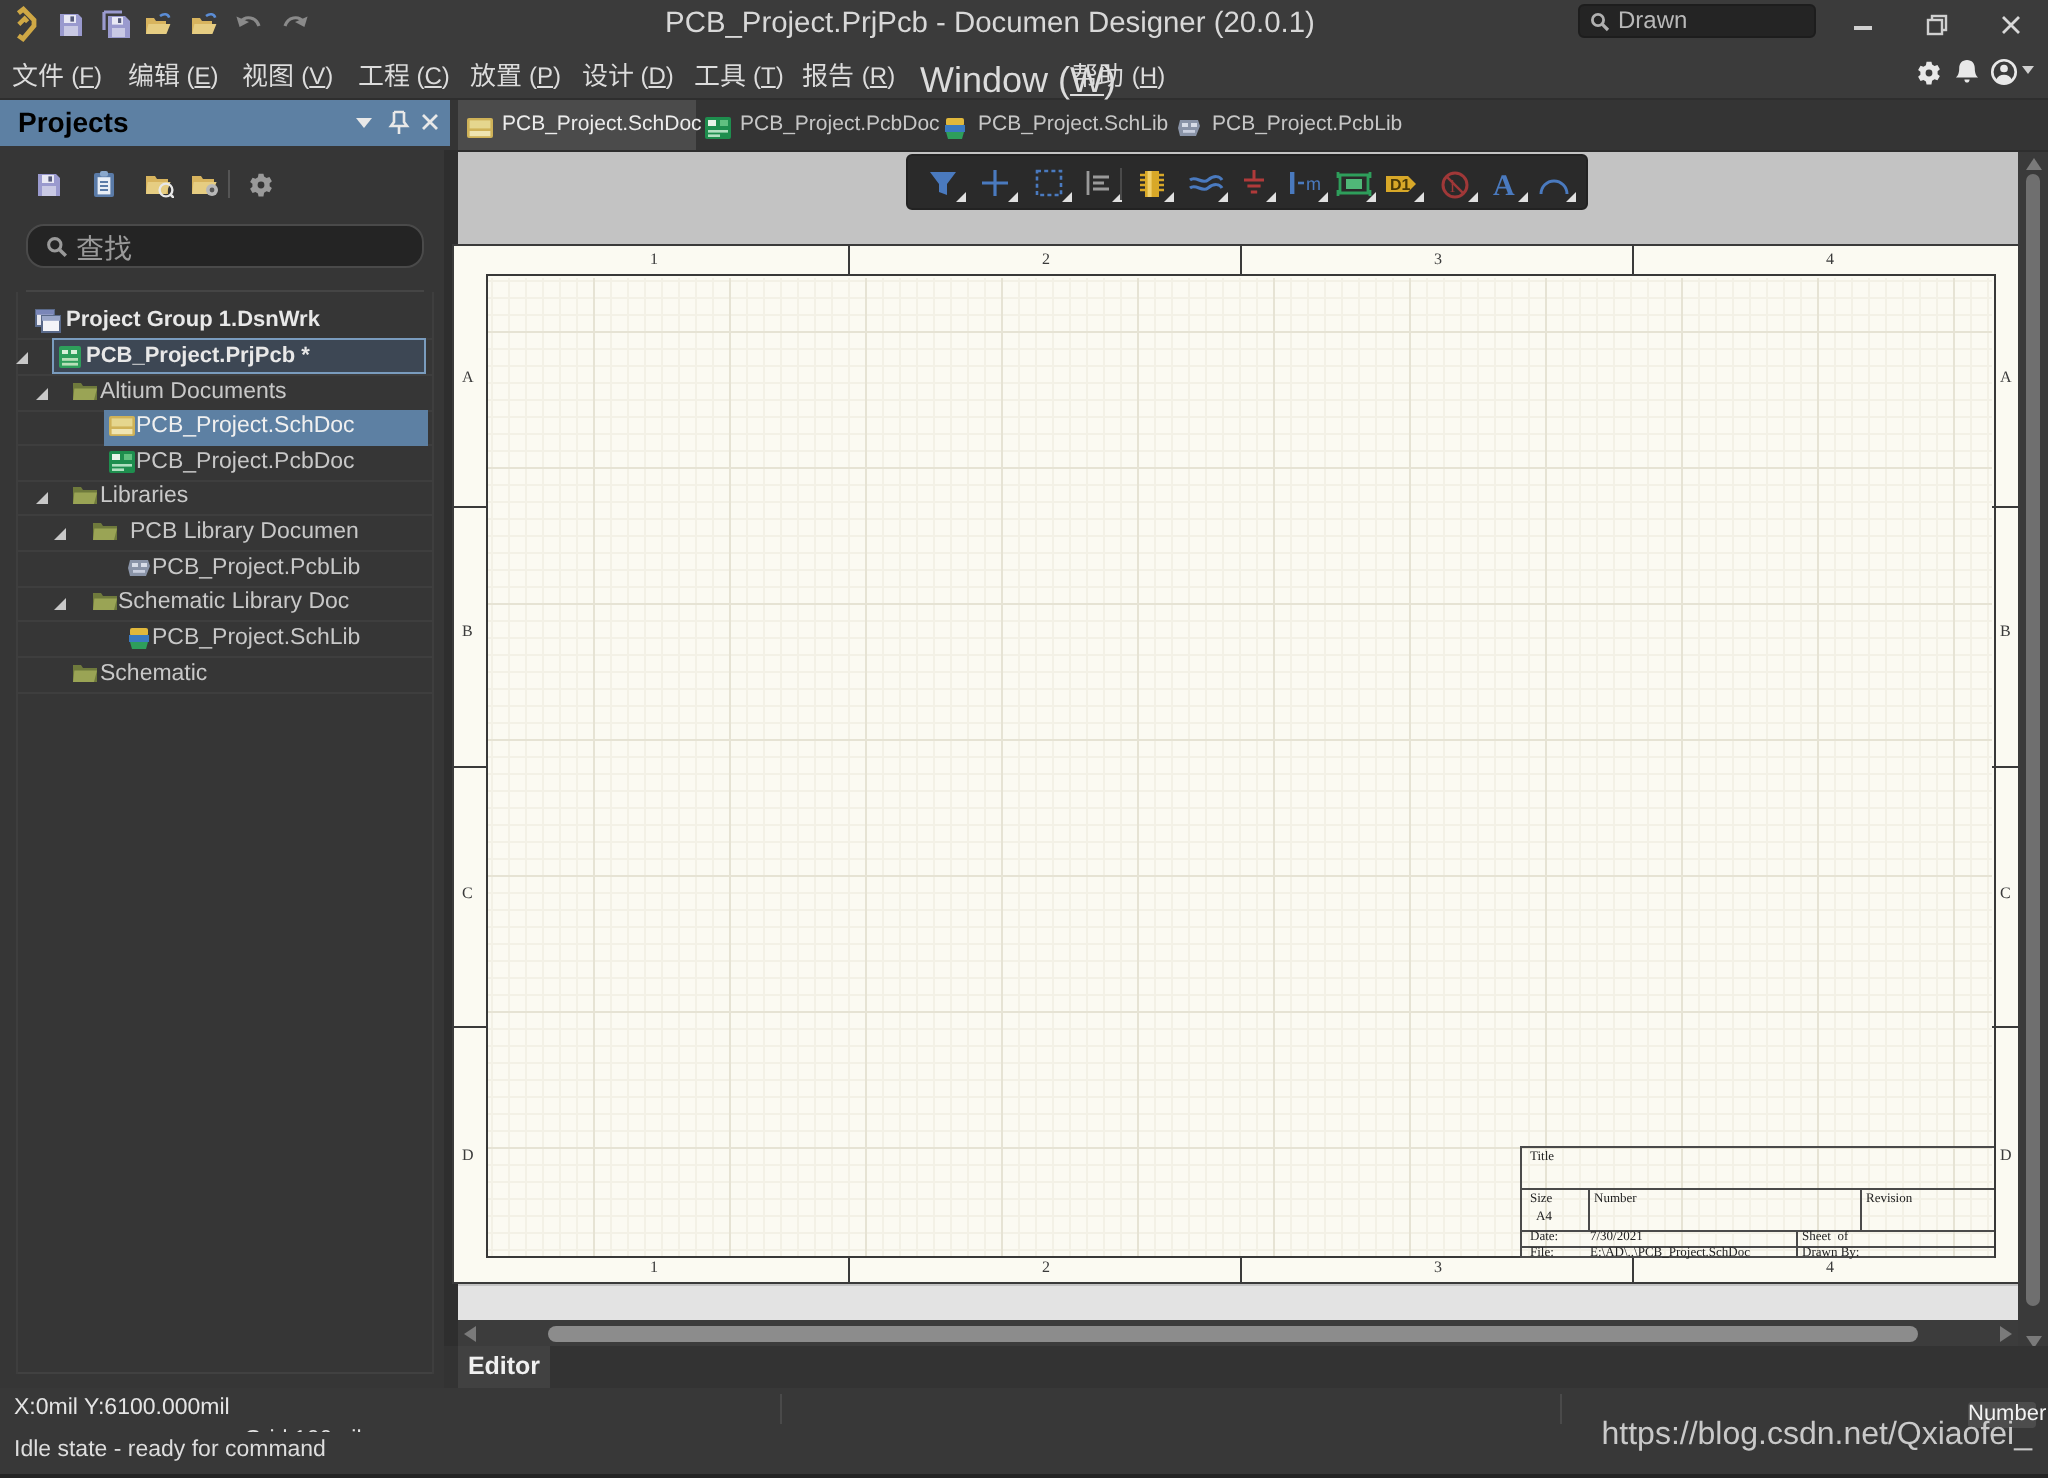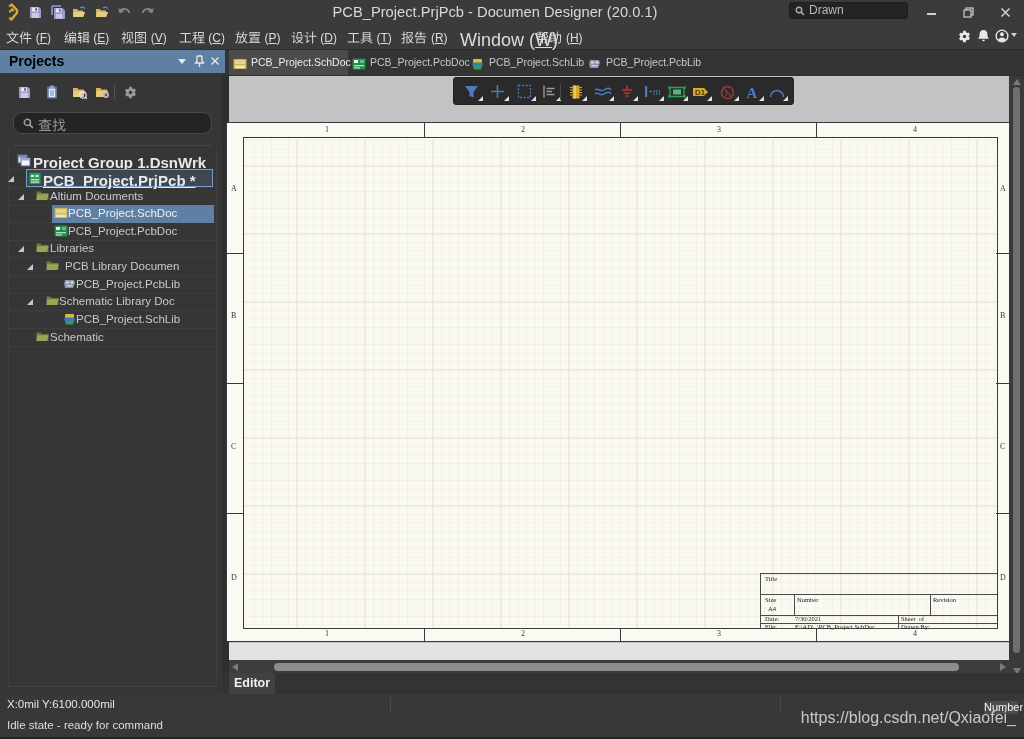--- a/index.html
+++ b/index.html
@@ -25,21 +25,21 @@
 #panel { left:0; top:50px; width:225px; height:644px; background:#363636; }
 #panelhdr { left:0; top:0; width:225px; height:23px; background:#5d80a3; }
 #panelhdr .t { position:absolute; left:9px; top:3px; font-size:14px; font-weight:bold; color:#000000; }
 #psearch { left:13px; top:62px; width:199px; height:22px; background:#242424; border-radius:9px; border:1px solid #4a4a4a; }
 #psep { left:13px; top:95px; width:199px; height:1px; background:#454545; }
 .trow { position:absolute; left:8px; width:209px; height:18px; font-size:11.5px; color:#c8c8c8; white-space:nowrap; border-bottom:1px solid #3e3e3e; }
 .trow .txt { position:absolute; top:2px; }
 .trow .ico { position:absolute; top:2px; }
 .arr { position:absolute; top:6px; width:6px; height:6px; }
 .arr svg{display:block}
-.bold { font-weight:bold; color:#e8e8e8; font-size:15px;text-decoration:underline; }
+.bold { font-weight:bold; color:#e8e8e8; font-size:11px; }
 
 
 #tabbar { left:225px; top:50px; width:799px; height:25px; background:#343434; }
 .tab { position:absolute; top:0; height:25px; font-size:10.5px; color:#c6c6c6; white-space:nowrap; }
 .tab .txt { position:absolute; top:6px; }
 #tabbord { left:222px; top:75px; width:802px; height:1px; background:#2e2e2e; }
 
 
 #darkstrip { left:222px; top:75px; width:7px; height:619px; background:#2e2e2e; }
 #workspace { left:229px; top:76px; width:780px; height:567px; background:#c3c3c3; }

